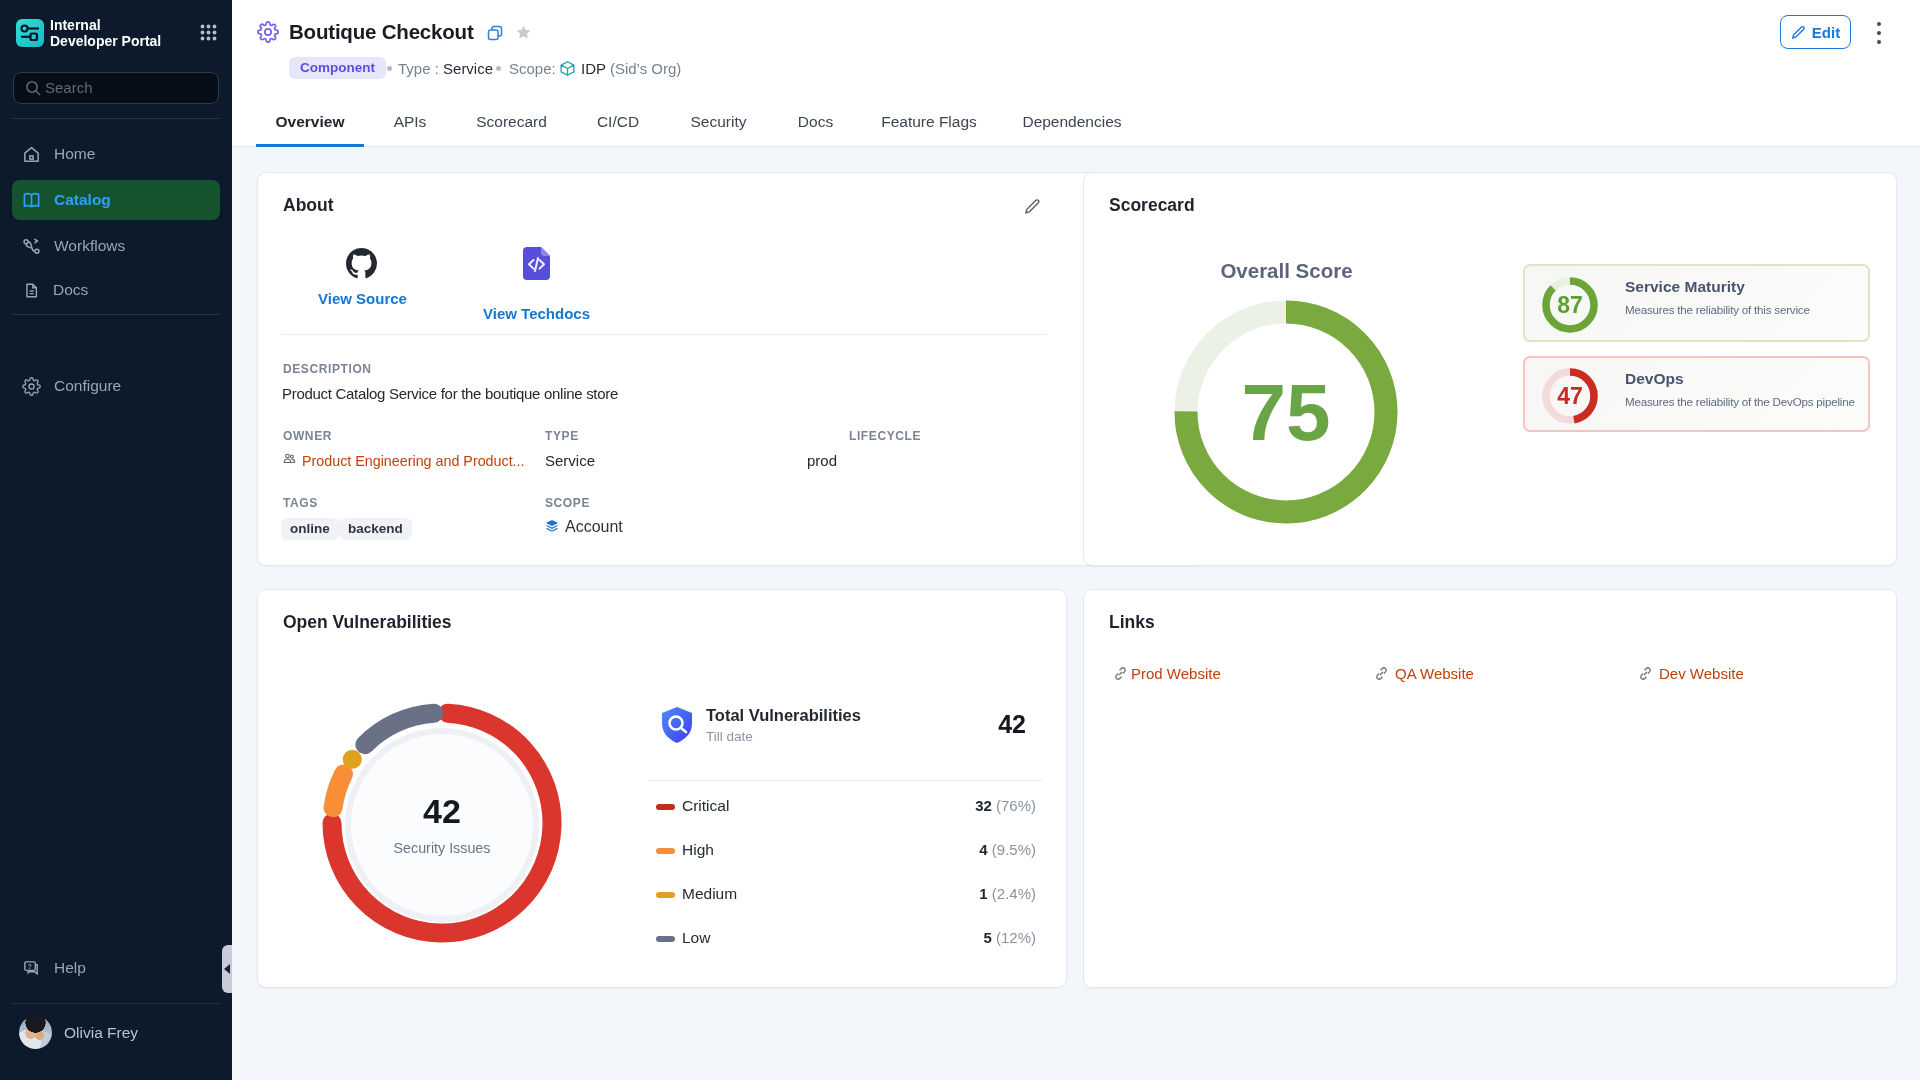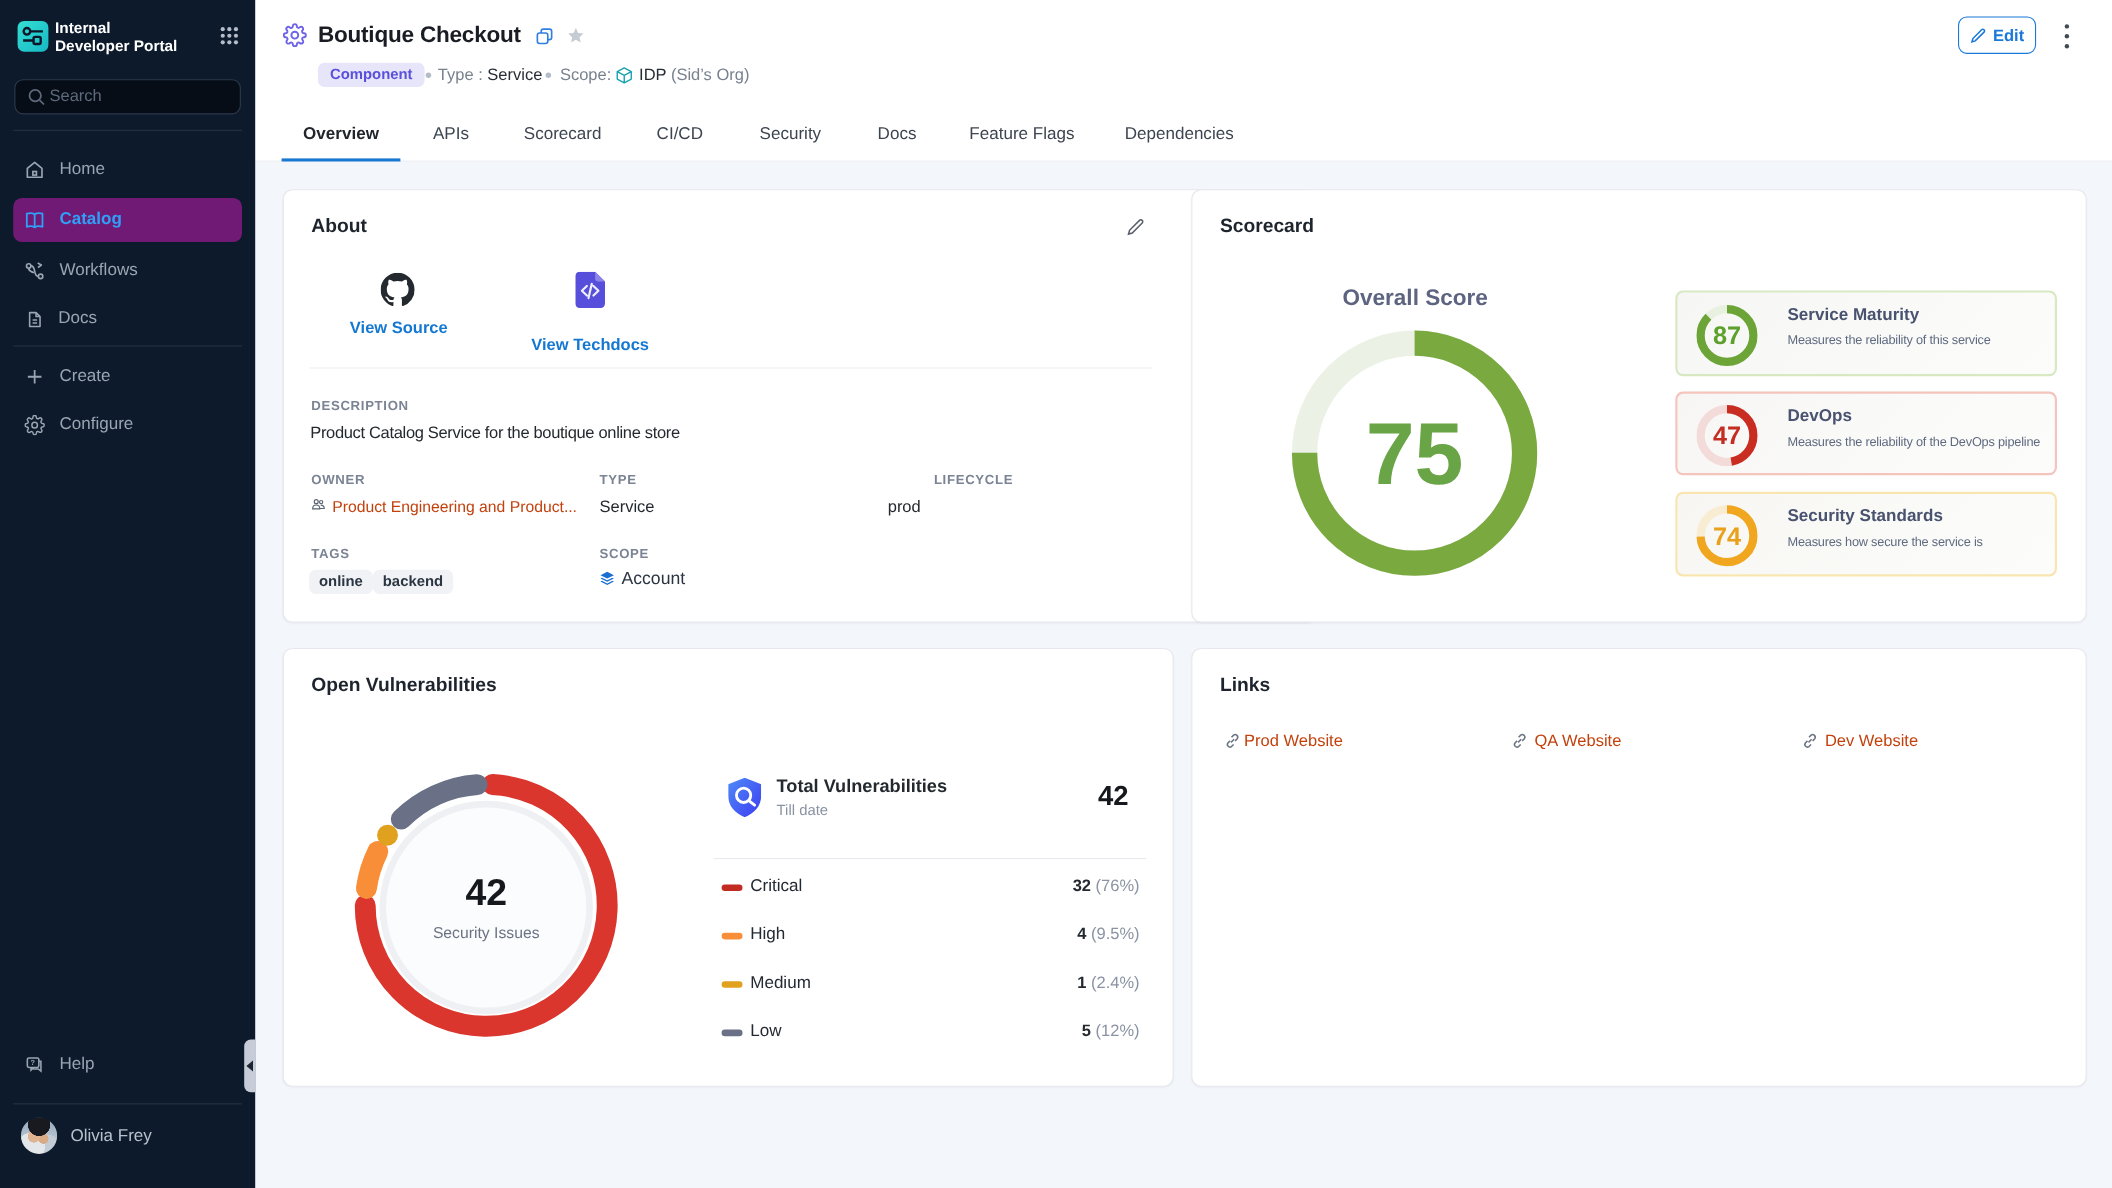--- a/index.html
+++ b/index.html
@@ -10,21 +10,21 @@
 
 #sidebar { position:absolute; left:0; top:0; width:232px; height:1080px; background:#0c1a2b; z-index:5; }
 #logo { position:absolute; left:16px; top:19px; width:28px; height:28px; border-radius:6px; background:linear-gradient(135deg,#33dfd4,#18b8c4); }
 #logotext { position:absolute; left:50px; top:17px; color:#fff; font-size:14px; font-weight:700; line-height:16px; }
 #gridicon { position:absolute; left:200px; top:24px; }
 #searchbox { position:absolute; left:13px; top:72px; width:206px; height:32px; background:#060d17; border:1px solid #2b3a4c; border-radius:8px; color:#5e6a7b; font-size:15px; line-height:30px; padding-left:31px; }
 .sdiv { position:absolute; left:12px; width:208px; height:1px; background:#243243; }
 .nav { position:absolute; left:12px; width:208px; height:40px; border-radius:8px; display:flex; align-items:center; color:#9aa5b2; font-size:15.5px; }
 .nav svg { margin-left:10px; }
 .nav span { margin-left:13px; }
-.nav.active { background:#701a75; color:#2f9ff7; font-weight:700; }
+.nav.active { background:#14532d; color:#2f9ff7; font-weight:700; }
 #collapse { position:absolute; right:0; top:945px; width:10px; height:48px; background:#c6cdd9; border-radius:6px 0 0 6px; }
 #collapse:after { content:""; position:absolute; left:2px; top:19px; border-right:6px solid #1c2533; border-top:5px solid transparent; border-bottom:5px solid transparent; }
 #avatar { position:absolute; left:19px; top:1016px; width:33px; height:33px; border-radius:50%;
   background: radial-gradient(circle at 50% 20%, #191a20 0 32%, transparent 33%),
               radial-gradient(circle at 36% 52%, #e0b491 0 20%, transparent 21%),
               radial-gradient(circle at 62% 58%, #d9ab85 0 16%, transparent 17%),
               radial-gradient(circle at 28% 80%, #e4e7ea 0 35%, transparent 36%),
               radial-gradient(circle at 72% 82%, #c3cbd4 0 32%, transparent 33%),
               linear-gradient(180deg,#93a9bd,#cfd6dd); }
 
@@ -110,26 +110,20 @@
   </div>
   <div class="nav" style="top:270px">
     <svg width="18" height="19" viewBox="0 0 20 20" fill="none" stroke="#9aa5b2" stroke-width="1.6">
         <path d="M5.5 3 H12 L16 7 V17 H5.5 Z" stroke-linejoin="round"></path>
         <path d="M12 3 V7 H16"></path>
         <path d="M8.5 10.5 H13 M8.5 13.5 H13"></path>
       </svg>
     <span>Docs</span>
   </div>
   <div class="sdiv" style="top:314px"></div>
-  <div class="nav" style="top:322px">
-    <svg width="19" height="19" viewBox="0 0 20 20" fill="none" stroke="#9aa5b2" stroke-width="1.7">
-        <path d="M10 3.5 V16.5 M3.5 10 H16.5"></path>
-      </svg>
-    <span>Create</span>
-  </div>
   <div class="nav" style="top:366px">
     <svg width="19" height="19" viewBox="0 0 24 24" fill="none" stroke="#9aa5b2" stroke-width="1.7">
         <circle cx="12" cy="12" r="3.2"></circle>
         <path d="M19.4 15a1.65 1.65 0 0 0 .33 1.82l.06.06a2 2 0 1 1-2.83 2.83l-.06-.06a1.65 1.65 0 0 0-1.82-.33 1.65 1.65 0 0 0-1 1.51V21a2 2 0 1 1-4 0v-.09A1.65 1.65 0 0 0 9 19.4a1.65 1.65 0 0 0-1.82.33l-.06.06a2 2 0 1 1-2.83-2.83l.06-.06a1.65 1.65 0 0 0 .33-1.82 1.65 1.65 0 0 0-1.51-1H3a2 2 0 1 1 0-4h.09A1.65 1.65 0 0 0 4.6 9a1.65 1.65 0 0 0-.33-1.82l-.06-.06a2 2 0 1 1 2.83-2.83l.06.06a1.65 1.65 0 0 0 1.82.33H9a1.65 1.65 0 0 0 1-1.51V3a2 2 0 1 1 4 0v.09a1.65 1.65 0 0 0 1 1.51 1.65 1.65 0 0 0 1.82-.33l.06-.06a2 2 0 1 1 2.83 2.83l-.06.06a1.65 1.65 0 0 0-.33 1.82V9a1.65 1.65 0 0 0 1.51 1H21a2 2 0 1 1 0 4h-.09a1.65 1.65 0 0 0-1.51 1z"></path>
       </svg>
     <span>Configure</span>
   </div>
 
   <div class="nav" style="top:948px">
     <svg width="19" height="19" viewBox="0 0 20 20" fill="none" stroke="#9aa5b2" stroke-width="1.5">
@@ -263,29 +257,20 @@
       <div class="d">Measures the reliability of this service</div>
     </div>
     <div class="scorebox" style="top:183px;height:76px;border:2px solid #f4c4bd;background:linear-gradient(135deg,#f7f6f5,#fcfdfb);">
       <svg class="abs" style="left:17px;top:10px" width="56" height="56" viewBox="0 0 56 56">
         <circle cx="28" cy="28" r="24" fill="none" stroke="#f3dbd9" stroke-width="7.5"></circle>
         <circle cx="28" cy="28" r="24" fill="none" stroke="#c92d22" stroke-width="7.5" stroke-dasharray="70.9 150.8" transform="rotate(-90 28 28)"></circle>
         <text x="28" y="36" text-anchor="middle" font-size="23" font-weight="bold" fill="#c42d22" font-family="Liberation Sans">47</text>
       </svg>
       <div class="t">DevOps</div>
       <div class="d">Measures the reliability of the DevOps pipeline</div>
-    </div>
-    <div class="scorebox" style="top:274px;height:77px;border:2px solid #f8e5b0;background:linear-gradient(135deg,#f7f6f3,#fcfdfb);">
-      <svg class="abs" style="left:17px;top:10px" width="56" height="56" viewBox="0 0 56 56">
-        <circle cx="28" cy="28" r="24" fill="none" stroke="#f8ecd2" stroke-width="7.5"></circle>
-        <circle cx="28" cy="28" r="24" fill="none" stroke="#f0a71f" stroke-width="7.5" stroke-dasharray="111.6 150.8" transform="rotate(-90 28 28)"></circle>
-        <text x="28" y="36" text-anchor="middle" font-size="23" font-weight="bold" fill="#e9a11b" font-family="Liberation Sans">74</text>
-      </svg>
-      <div class="t">Security Standards</div>
-      <div class="d">Measures how secure the service is</div>
     </div>
   </div>
 
   <div class="card" style="left:25px;top:442px;width:810px;height:399px;">
     <div class="cardtitle">Open Vulnerabilities</div>
 
     <svg class="abs" style="left:64px;top:113px" width="240" height="240" viewBox="0 0 240 240">
       <g fill="none" stroke-linecap="round" stroke-width="19">
         <path d="M 125.76 10.15 A 110 110 0 1 1 10.00 120.00" stroke="#da362d"></path>
         <path d="M 11.07 104.69 A 110 110 0 0 1 21.47 71.09" stroke="#f98e39"></path>

